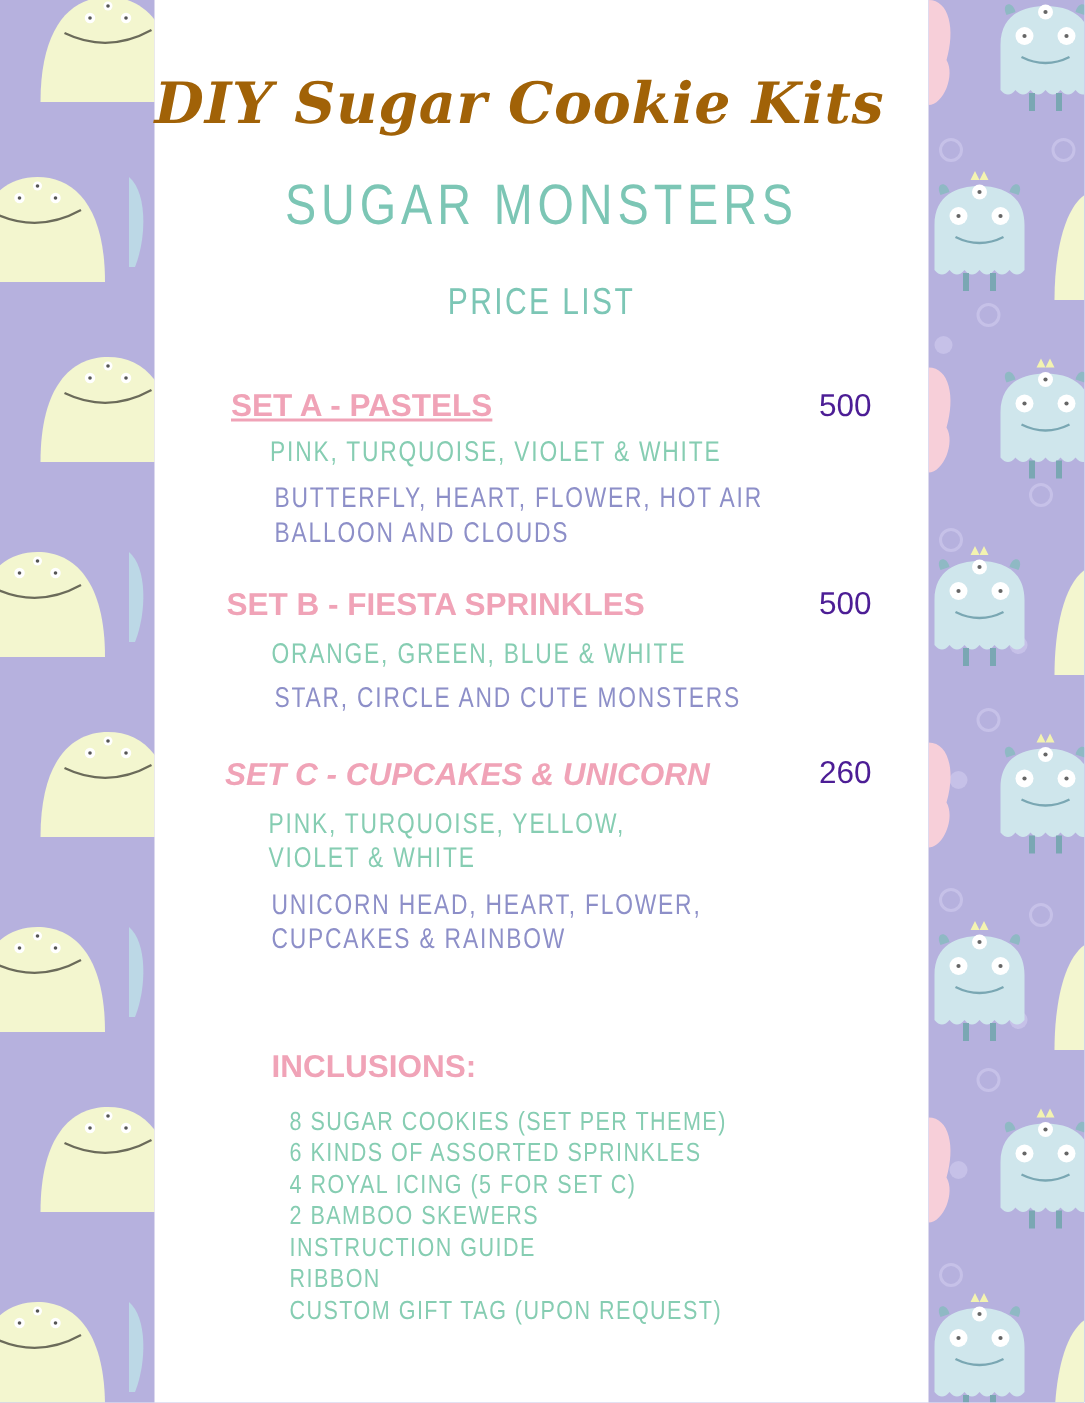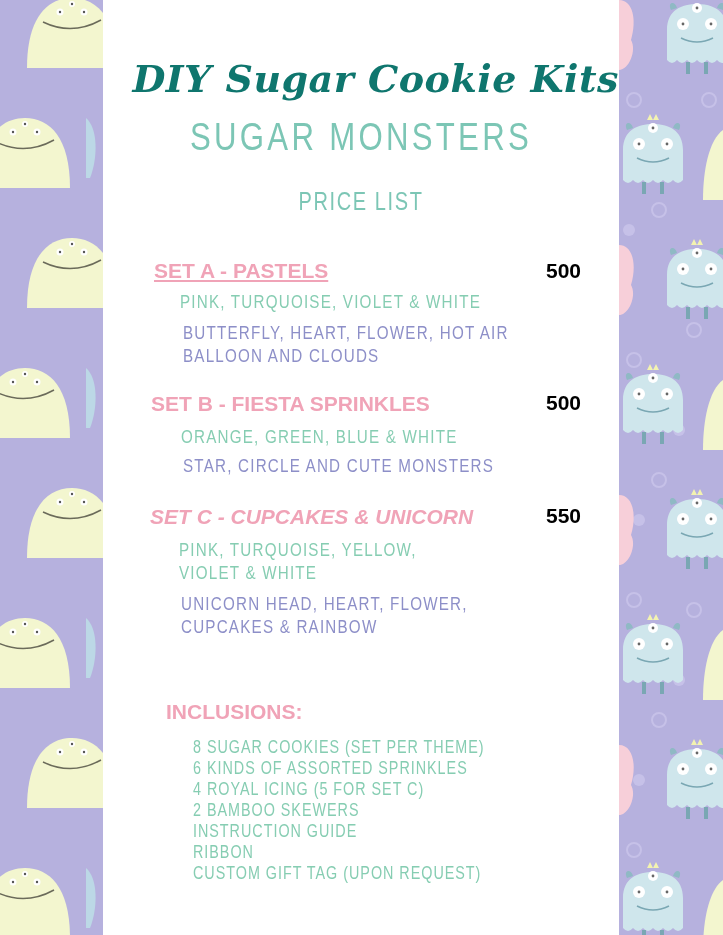--- a/index.html
+++ b/index.html
@@ -9,51 +9,51 @@
       font-family: "DejaVu Sans", sans-serif;
     }
     .side { position: absolute; top: 0; height: 935px; background: #b6b1de; overflow: hidden; }
     .side.left { left: 0; width: 103px; }
     .side.right { left: 619px; width: 104px; }
     .paper {
       position: absolute; left: 103px; top: 0; width: 516px; height: 935px;
       background: #ffffff;
     }
     .title-script {
-      position: absolute; left: 0; width: 516px; top: 56px; text-align: right;
+      position: absolute; left: 0; width: 516px; top: 46px; text-align: left;
       font-family: "DejaVu Serif", serif; font-style: italic; font-weight: bold;
-      font-size: 38px; color: #0f766e; letter-spacing: 0.5px;
+      font-size: 38px; color: #a16207; letter-spacing: 0.5px;
     }
     .subtitle {
       position: absolute; left: 0; width: 516px; top: 116px; text-align: center;
       font-family: "Liberation Sans", sans-serif; font-size: 38px; color: #7cc6b5;
       letter-spacing: 4px; transform: scaleX(0.82); transform-origin: center;
     }
     .price-list {
       position: absolute; left: 0; width: 516px; top: 187px; text-align: center;
       font-family: "Liberation Sans", sans-serif; font-size: 25px; color: #7cc6b5;
       letter-spacing: 2px; transform: scaleX(0.8); transform-origin: center;
     }
     .set-title {
       position: absolute; font-family: "Liberation Sans", sans-serif; font-weight: bold;
       font-size: 21px; color: #f0a3b7; white-space: nowrap;
     }
     .set-price {
-      position: absolute; font-family: "Liberation Sans", sans-serif; font-weight: bold;
-      font-size: 21px; color: #000000;
+      position: absolute; font-family: "Liberation Sans", sans-serif; font-weight: normal;
+      font-size: 21px; color: #4c1d95;
     }
     .cond {
       position: absolute; font-family: "Liberation Sans", sans-serif; font-size: 19px;
       letter-spacing: 1.5px; white-space: nowrap; line-height: 22px;
       transform: scaleX(0.8); transform-origin: left top;
     }
     .green { color: #86cdb2; }
     .violet { color: #8d8fc8; }
     .incl-title {
-      position: absolute; left: 63px; top: 700px;
+      position: absolute; left: 78px; top: 700px;
       font-family: "Liberation Sans", sans-serif; font-weight: bold; font-size: 21px; color: #f0a3b7;
     }
     .incl-list {
       position: absolute; left: 90px; top: 737px; margin: 0; padding: 0; list-style: none;
       font-family: "Liberation Sans", sans-serif; font-size: 17.5px; color: #86cdb2;
       letter-spacing: 1.2px; line-height: 21px; white-space: nowrap;
       transform: scaleX(0.82); transform-origin: left top;
     }
   </style>
 </head>
@@ -174,21 +174,21 @@
 
   <div>
     <div class="set-title" style="left:48px; top:392px;">SET B - FIESTA SPRINKLES</div>
     <div class="set-price" style="left:443px; top:391px;">500</div>
     <div class="cond green" style="left:78px; top:426px;">ORANGE, GREEN, BLUE &amp; WHITE</div>
     <div class="cond violet" style="left:80px; top:455px;">STAR, CIRCLE AND CUTE MONSTERS</div>
   </div>
 
   <div>
     <div class="set-title" style="left:47px; top:505px;font-style:italic;">SET C - CUPCAKES &amp; UNICORN</div>
-    <div class="set-price" style="left:443px; top:504px;">550</div>
+    <div class="set-price" style="left:443px; top:504px;">260</div>
     <div class="cond green" style="left:76px; top:539px;">PINK, TURQUOISE, YELLOW,</div>
     <div class="cond green" style="left:76px; top:562px;">VIOLET &amp; WHITE</div>
     <div class="cond violet" style="left:78px; top:593px;">UNICORN HEAD, HEART, FLOWER,</div>
     <div class="cond violet" style="left:78px; top:616px;">CUPCAKES &amp; RAINBOW</div>
   </div>
 
   <div class="incl-title">INCLUSIONS:</div>
   <ul class="incl-list">
     <li>8 SUGAR COOKIES (SET PER THEME)</li>
     <li>6 KINDS OF ASSORTED SPRINKLES</li>

